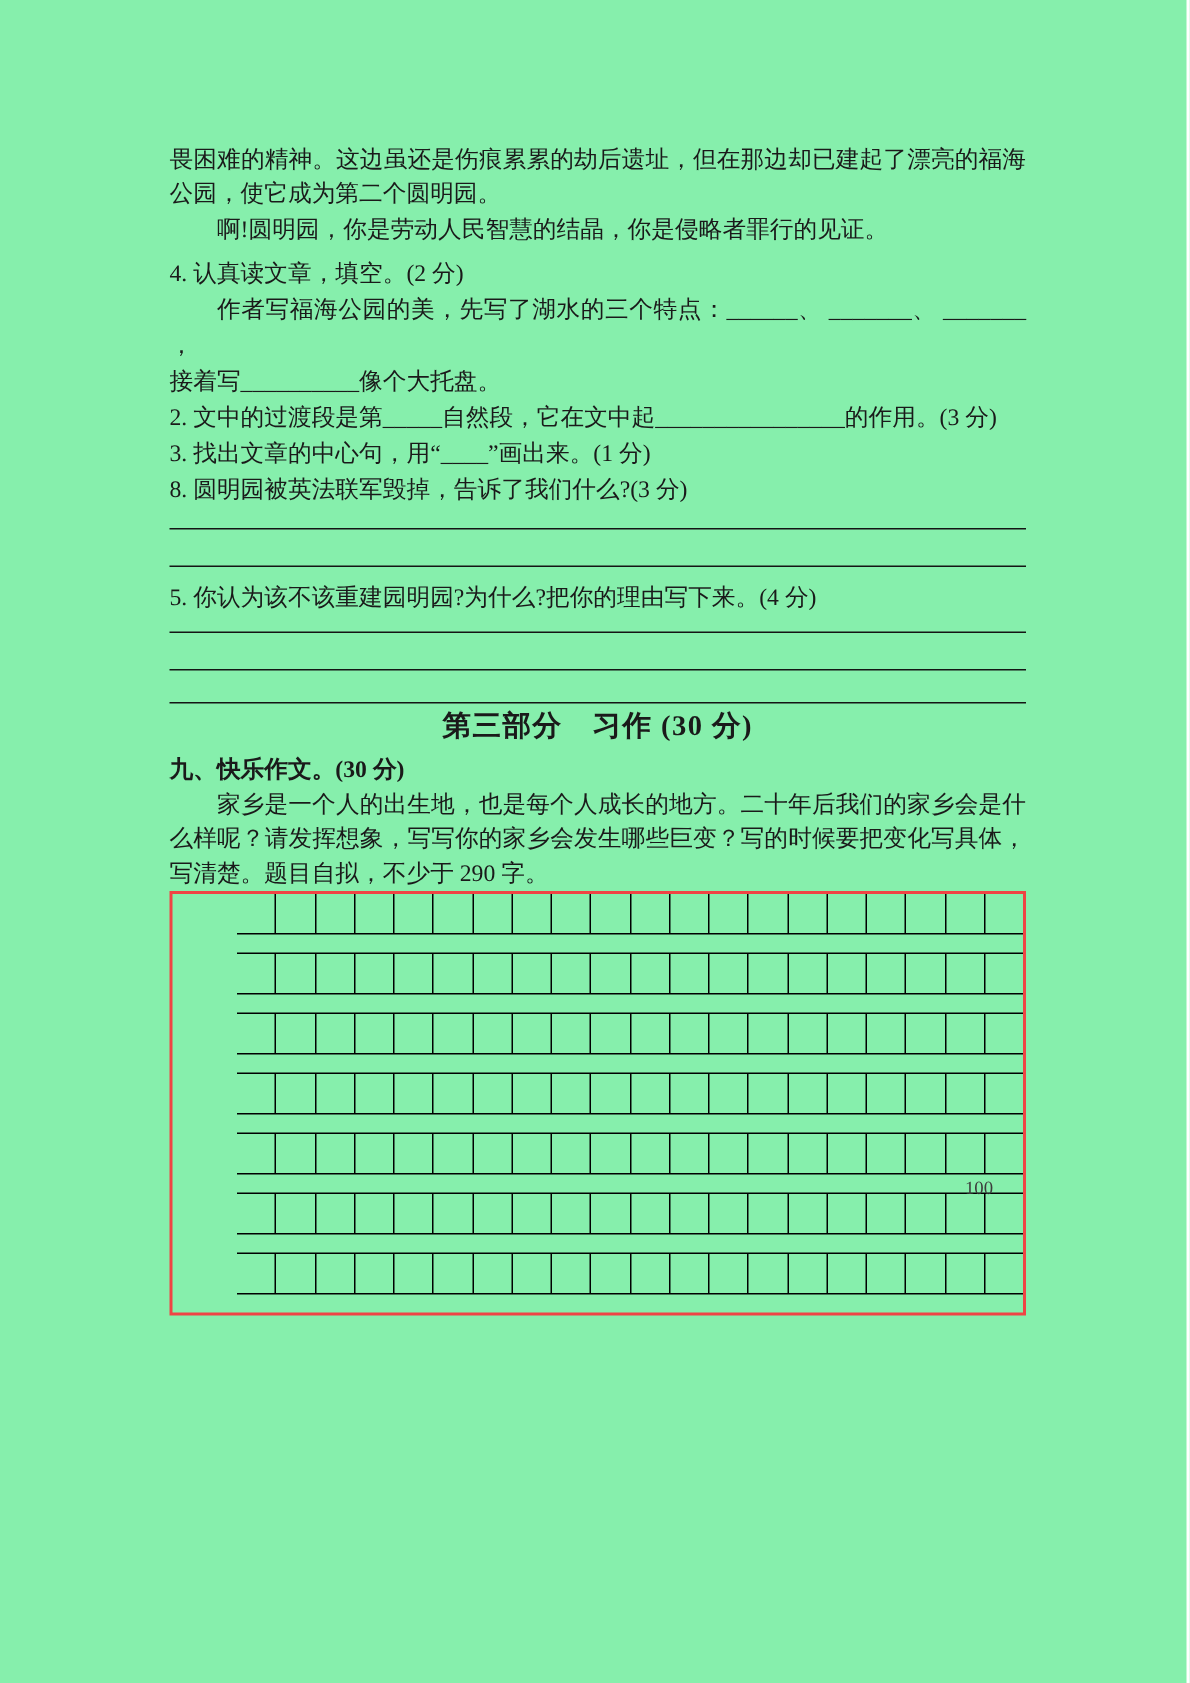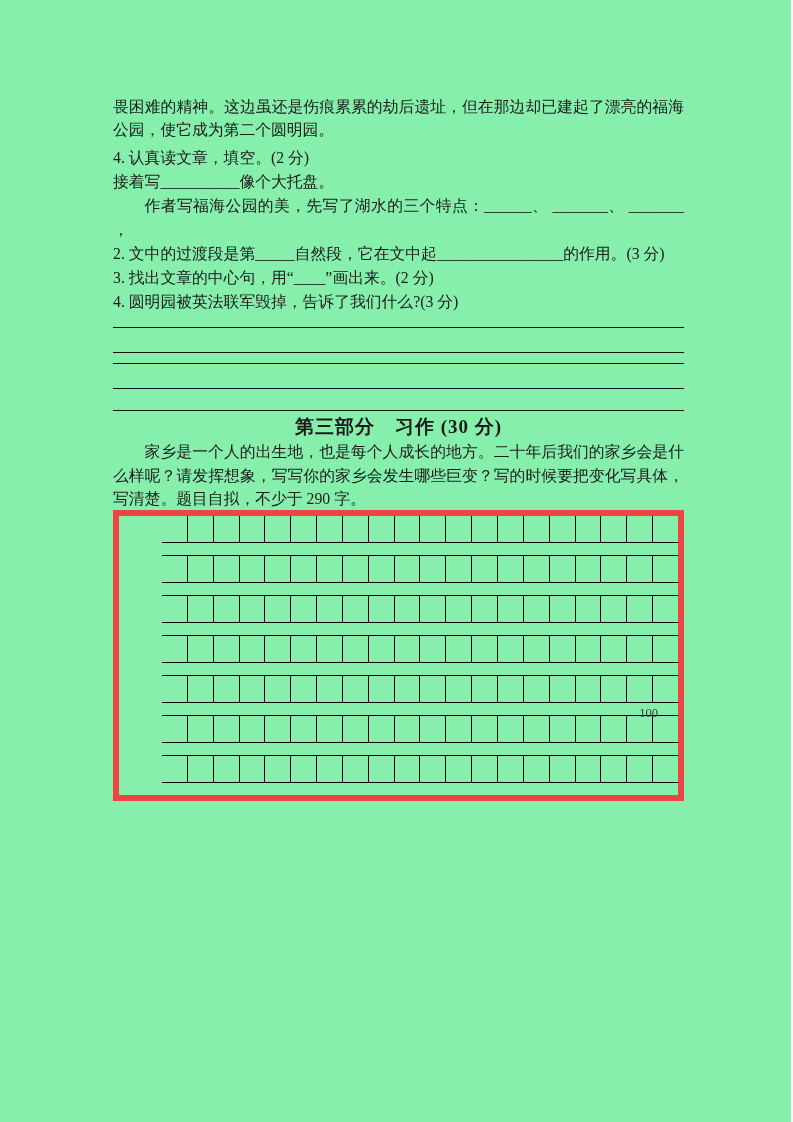--- a/index.html
+++ b/index.html
@@ -55,21 +55,21 @@
     font-size: 15.8px;
     font-weight: bold;
     line-height: 22px;
   }
   .instr {
     line-height: 23.2px;
   }
   
   .grid {
     width: 571px;
-    border: 6px solid #ef4444;
+    border: 2px solid #ef4444;
     box-sizing: border-box;
     margin-top: 0;
     padding-left: 43px;
   }
   .grow {
     display: flex;
     height: 26px;
     border-bottom: 1.5px solid #000;
   }
   .gcell {
@@ -92,37 +92,40 @@
     font-family: "Liberation Serif", serif;
   }
 </style>
 </head>
 <body>
 
 <div class="page">
   <div class="content">
 
     <p class="p">畏困难的精神。这边虽还是伤痕累累的劫后遗址，但在那边却已建起了漂亮的福海公园，使它成为第二个圆明园。</p>
+    <p class="p indent mt-para3">啊!圆明园，你是劳动人民智慧的结晶，你是侵略者罪行的见证。</p>
 
     <div class="qline mt-q1">4. 认真读文章，填空。(2 分)</div>
+    <div class="qline indent">作者写福海公园的美，先写了湖水的三个特点：______、 _______、 _______ ，</div>
     <div class="qline">接着写__________像个大托盘。</div>
-    <div class="qline indent">作者写福海公园的美，先写了湖水的三个特点：______、 _______、 _______ ，</div>
     <div class="qline">2. 文中的过渡段是第_____自然段，它在文中起________________的作用。(3 分)</div>
-    <div class="qline">3. 找出文章的中心句，用“____”画出来。(2 分)</div>
-    <div class="qline">4. 圆明园被英法联军毁掉，告诉了我们什么?(3 分)</div>
+    <div class="qline">3. 找出文章的中心句，用“____”画出来。(1 分)</div>
+    <div class="qline">8. 圆明园被英法联军毁掉，告诉了我们什么?(3 分)</div>
 
     <div class="answer-line al-1"></div>
     <div class="answer-line al-2"></div>
 
+    <div class="qline q5">5. 你认为该不该重建园明园?为什么?把你的理由写下来。(4 分)</div>
 
     <div class="answer-line al-3"></div>
     <div class="answer-line al-4"></div>
     <div class="answer-line al-5"></div>
 
     <h2 class="section-header">第三部分　习作 (30 分)</h2>
+    <div class="sub-header">九、快乐作文。(30 分)</div>
     <p class="p indent instr">家乡是一个人的出生地，也是每个人成长的地方。二十年后我们的家乡会是什么样呢？请发挥想象，写写你的家乡会发生哪些巨变？写的时候要把变化写具体，写清楚。题目自拟，不少于 290 字。</p>
 
     <div class="grid" id="essay-grid">
         <div class="grow">
           <div class="gcell"></div>
           <div class="gcell"></div>
           <div class="gcell"></div>
           <div class="gcell"></div>
           <div class="gcell"></div>
           <div class="gcell"></div>

